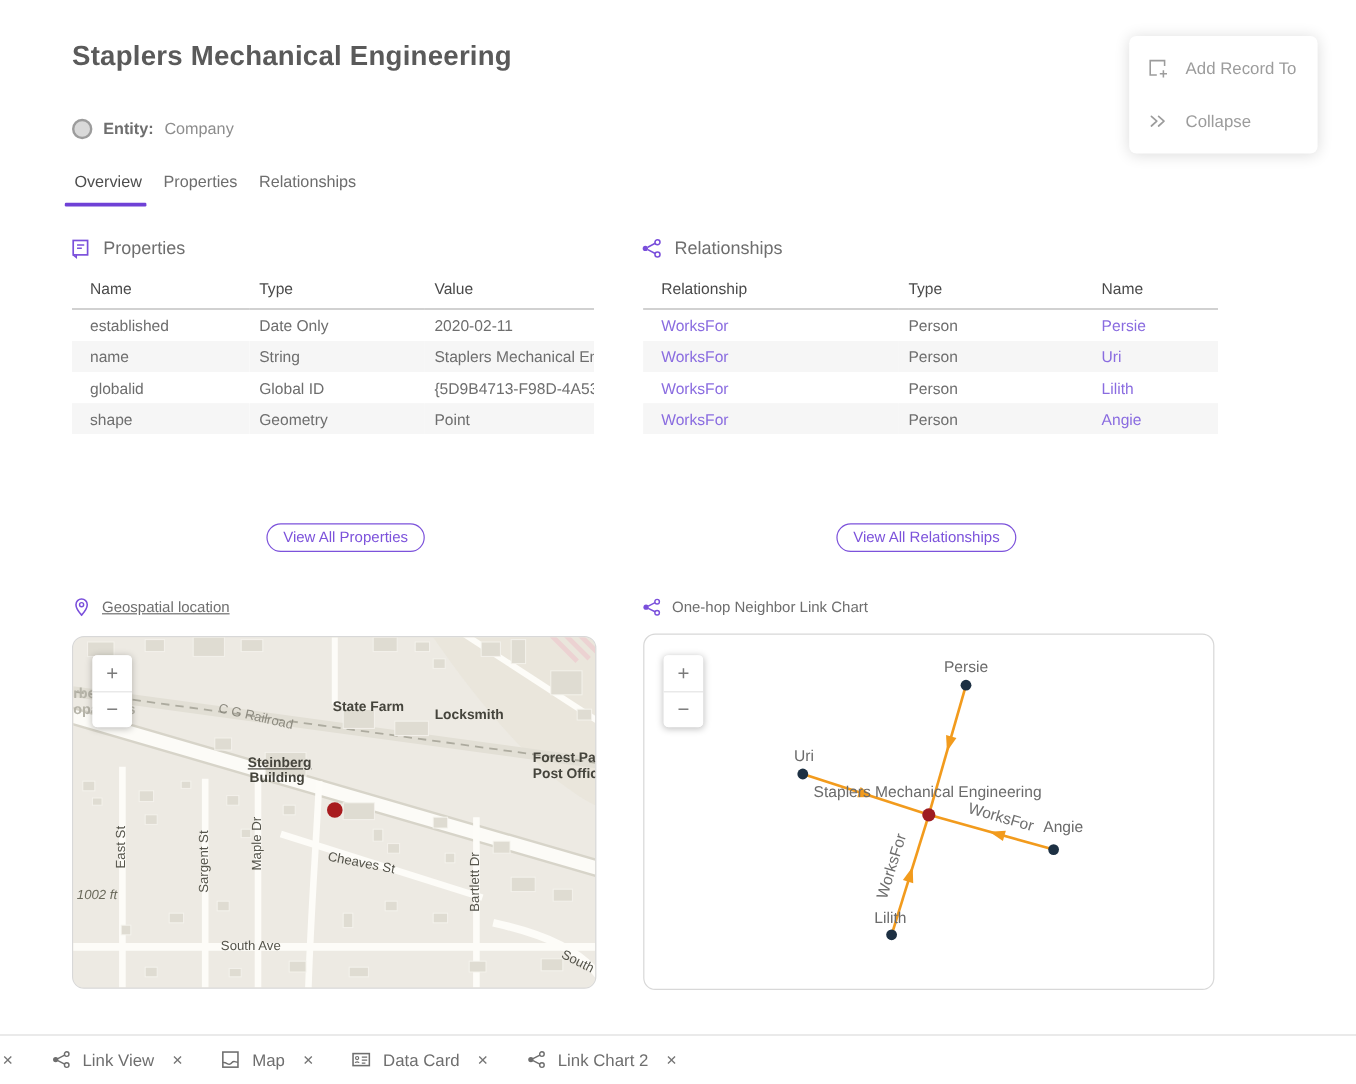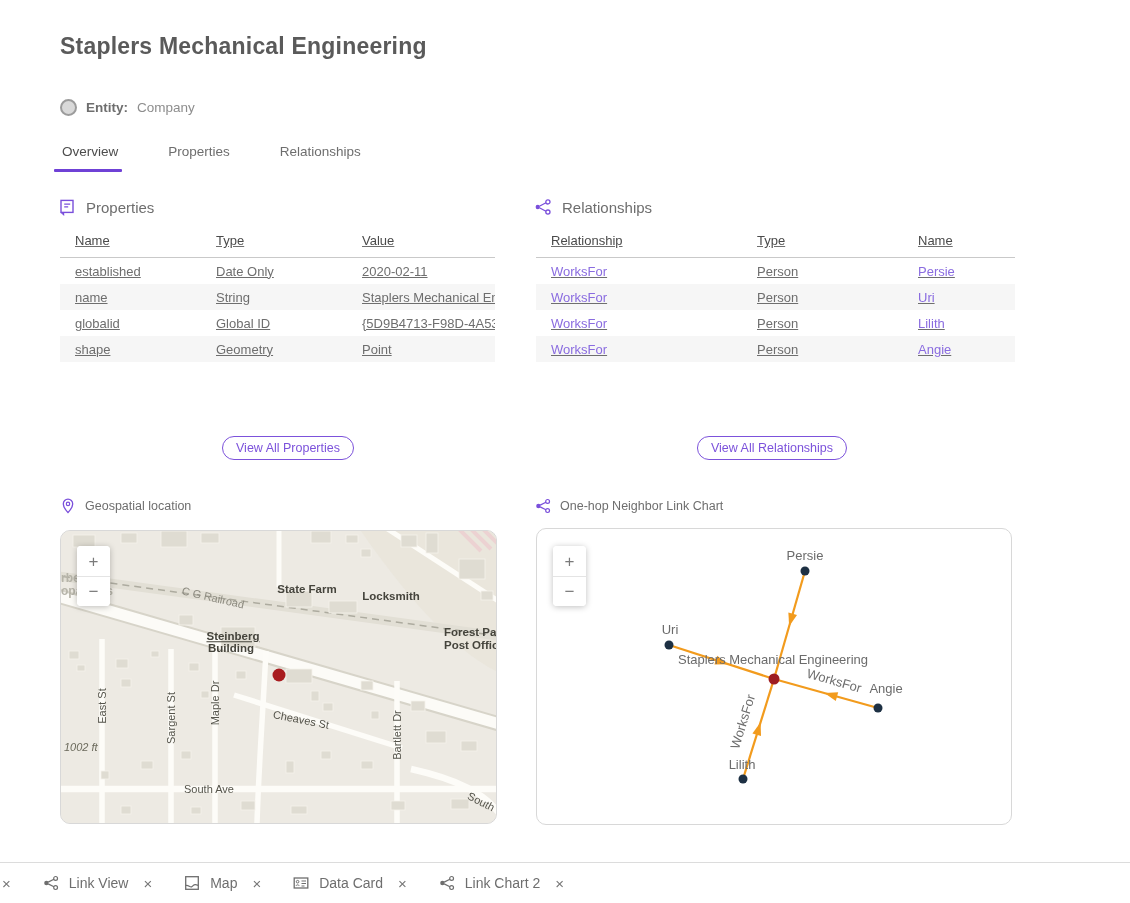--- a/index.html
+++ b/index.html
@@ -21,38 +21,38 @@
 
   
   .context-menu{
     position:absolute;right:32px;top:30px;width:157px;background:#fff;
     border-radius:6px;box-shadow:0 1px 12px rgba(0,0,0,.14);padding:5px 0;z-index:20;
   }
   .menu-item{height:44px;display:flex;align-items:center;gap:14px;padding:0 15px;color:#9c9c9c;font-size:14px;cursor:pointer;}
   .menu-item .icn{color:#9c9c9c;}
 
   
-  .tabs{position:absolute;left:60px;top:144px;display:flex;column-gap:46px;font-size:13.5px;}
+  .tabs{position:absolute;left:60px;top:144px;display:flex;column-gap:14px;font-size:13.5px;}
   .tab{position:relative;padding:0 2px 13px 2px;color:#6e6e6e;cursor:pointer;}
   .tab.active{color:#4d4d4d;}
   .tab.active::after{content:'';position:absolute;left:-6px;right:-2px;bottom:0;height:3px;background:#6f41d6;border-radius:1px;}
 
   
   .sec-head{position:absolute;display:flex;align-items:center;gap:10px;font-size:15px;color:#6e6e6e;}
   .sec-head .icn{color:#7a4fdb;}
   .sec-head.small{font-size:12.5px;gap:9px;}
   .props-head{left:58px;top:198px;}
   .rel-head{left:534px;top:198px;}
-  .map-head{left:60px;top:498px;}
+  .map-head{left:60px;top:498px;text-decoration:underline;}
   .lc-head{left:535px;top:498px;}
   .icn{display:inline-flex;width:18px;height:18px;}
   .icn svg{width:100%;height:100%;display:block;}
 
   
-  .data-table{position:absolute;border-collapse:collapse;font-size:13px;table-layout:fixed;text-decoration:underline;}
+  .data-table{position:absolute;border-collapse:collapse;font-size:13px;table-layout:fixed;}
   .props-table{left:60px;top:226px;width:435px;}
   .rel-table{left:536px;top:226px;width:479px;}
   .data-table th{
     text-align:left;font-weight:normal;color:#4a4a4a;
     padding:7px 8px 9px 8px;border-bottom:1px solid #c9c9c9;
   }
   .data-table td{padding:5px 8px;height:16px;color:#6e6e6e;overflow:hidden;white-space:nowrap;}
   .data-table th:first-child,.data-table td:first-child{padding-left:15px;}
   .data-table tbody tr:nth-child(even){background:#f6f6f6;}
   .props-table th:nth-child(1){width:125px;}
@@ -117,20 +117,39 @@
 <div class="page" data-name="data-card-view">
 
   <h1 data-name="page-title">Staplers Mechanical Engineering</h1>
 
   <div class="entity-row" data-name="entity-row">
     <span class="entity-dot" data-name="entity-status-icon"></span>
     <span class="entity-label" data-name="entity-label">Entity:</span>
     <span class="entity-value" data-name="entity-type">Company</span>
   </div>
 
+  <div class="context-menu" data-name="context-menu">
+      <div class="menu-item" data-name="menu-item-add-record-to">
+        <span class="icn" data-name="add-record-icon" style="width: 18px; height: 18px;">
+          <svg viewBox="0 0 18 18">
+            <path d="M14.5 7V2.5H2.5v12H8" fill="none" stroke="currentColor" stroke-width="1.3"></path>
+            <path d="M10.5 13.5h6M13.5 10.5v6" fill="none" stroke="currentColor" stroke-width="1.3"></path>
+          </svg>
+        </span>
+        <span data-name="menu-item-label">Add Record To</span>
+      </div>
+      <div class="menu-item" data-name="menu-item-collapse">
+        <span class="icn" data-name="collapse-icon" style="width: 18px; height: 18px;">
+          <svg viewBox="0 0 18 18">
+            <path d="M3.5 5l4.5 4-4.5 4M9.5 5l4.5 4-4.5 4" fill="none" stroke="currentColor" stroke-width="1.4" stroke-linecap="round" stroke-linejoin="round"></path>
+          </svg>
+        </span>
+        <span data-name="menu-item-label">Collapse</span>
+      </div>
+    </div>
 
   <div class="tabs" data-name="detail-tabs">
       <div class="tab active" data-name="tab-overview">Overview</div>
       <div class="tab" data-name="tab-properties">Properties</div>
       <div class="tab" data-name="tab-relationships">Relationships</div>
     </div>
 
   <div class="sec-head props-head" data-name="properties-section-header">
     <span class="icn" data-name="properties-icon">
       <svg viewBox="0 0 18 18">

